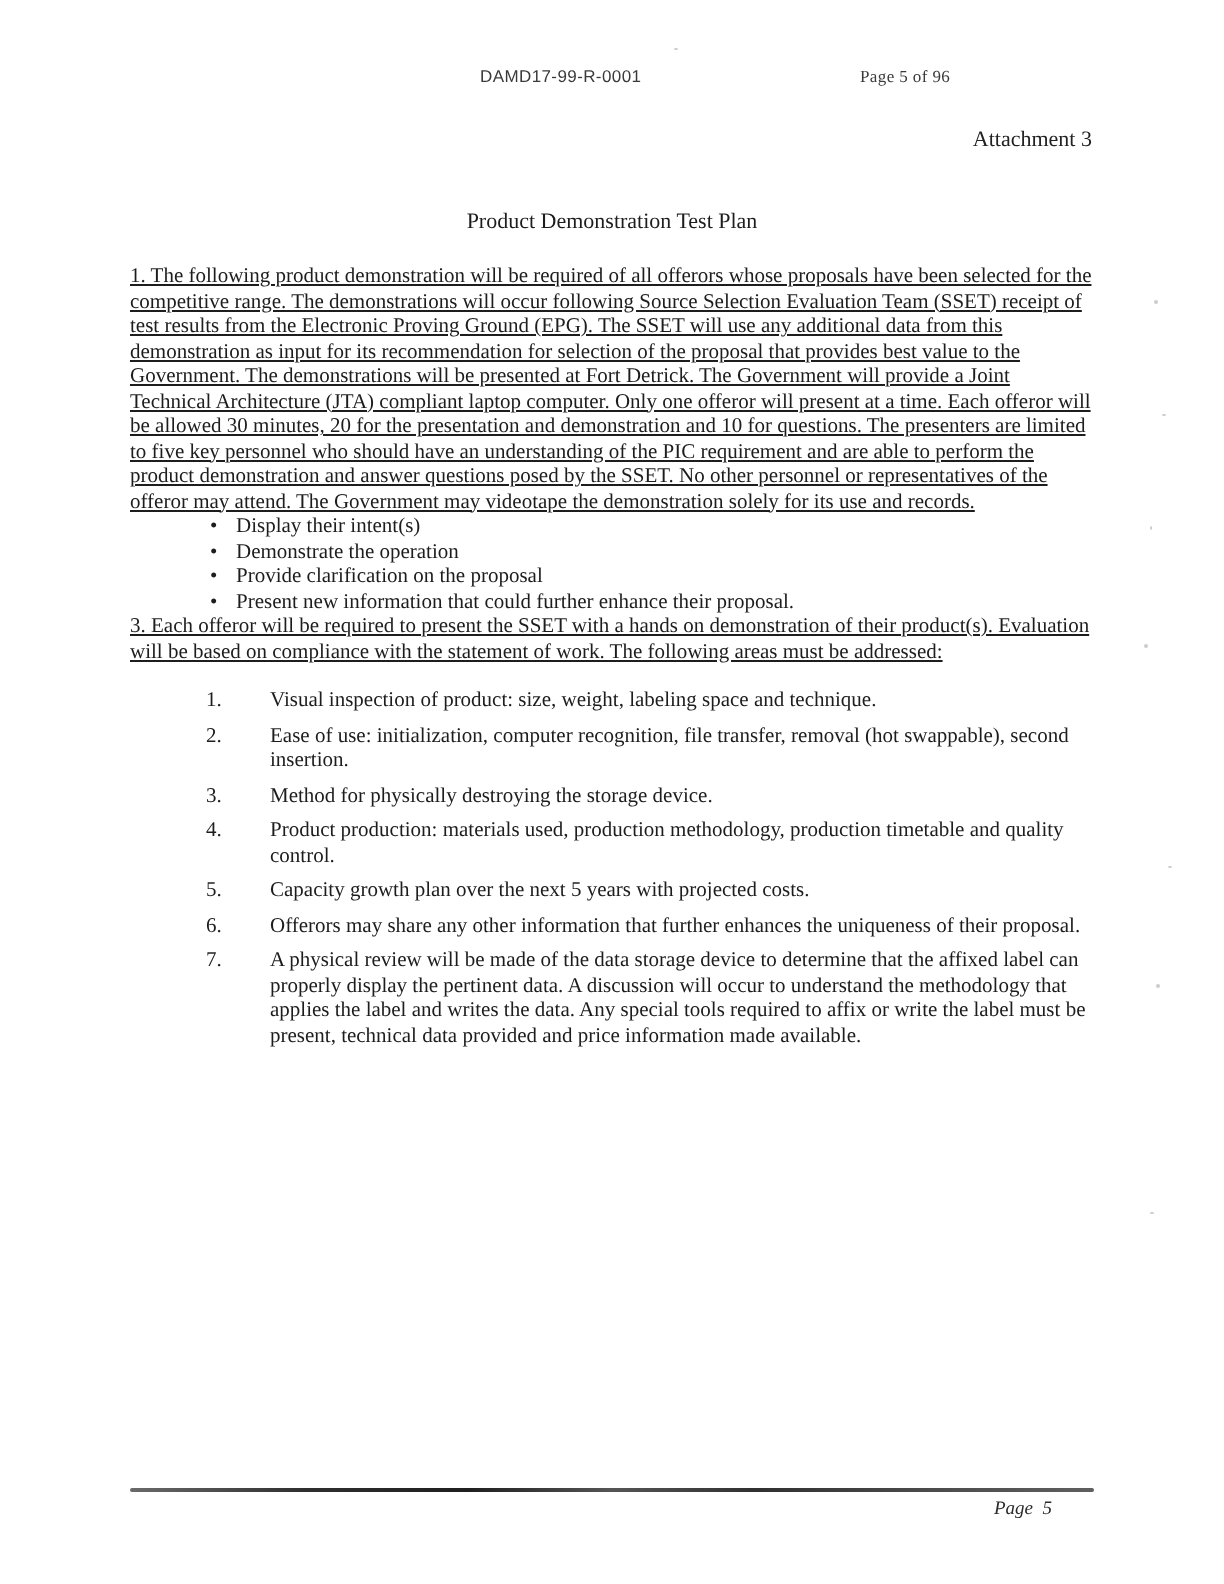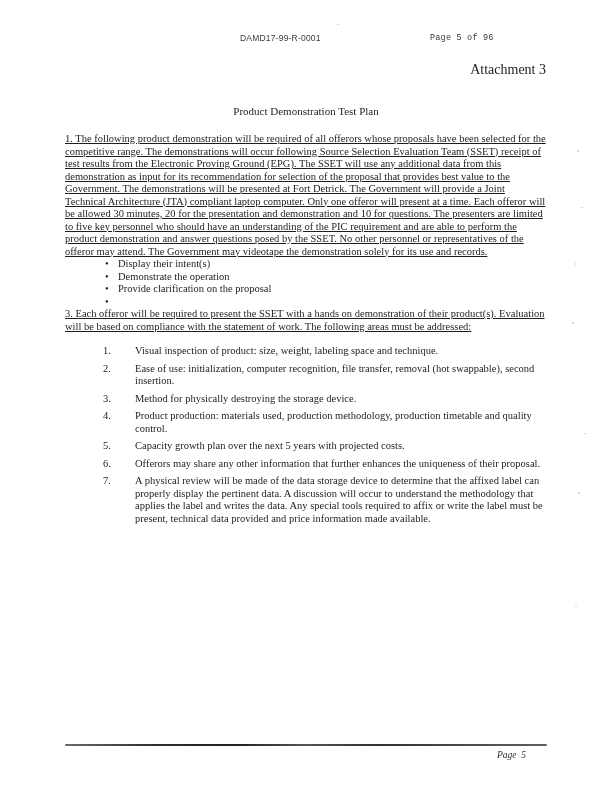--- a/index.html
+++ b/index.html
@@ -25,30 +25,30 @@
     left: 240px;
     font-family: "Liberation Sans", sans-serif;
     font-size: 8.5px;
     color: #3a3a3a;
     letter-spacing: 0.2px;
   }
   .hdr-page {
     position: absolute;
     top: 32px;
     left: 430px;
-    font-family: Liberation Mono, monospace;
+    font-family: Liberation Serif, serif;
     font-size: 8.5px;
     color: #3a3a3a;
     letter-spacing: 0.2px;
   }
   .attachment {
     position: absolute;
     top: 64px;
     right: 66px;
-    font-size: 14px;
+    font-size: 11px;
     color: #222;
   }
   
   .title {
     position: absolute;
     top: 105px;
     left: 0;
     width: 100%;
     text-align: center;
     font-size: 11px;
@@ -142,20 +142,21 @@
       <li>
         <span class="dot">•</span>
         <span>Demonstrate the operation</span>
       </li>
       <li>
         <span class="dot">•</span>
         <span>Provide clarification on the proposal</span>
       </li>
       <li>
         <span class="dot">•</span>
+        <span>Present new information that could further enhance their proposal.</span>
       </li>
     </ul>
 
     <p class="para p3">3.   Each offeror will be required to present the SSET with a hands on demonstration of their product(s). Evaluation will be based on compliance with the statement of work.  The following areas must be addressed:</p>
 
     <ol class="num-list">
       <li>
         <span class="num">1.</span>
         <span class="itext">Visual inspection of product: size, weight, labeling space and technique.</span>
       </li>

